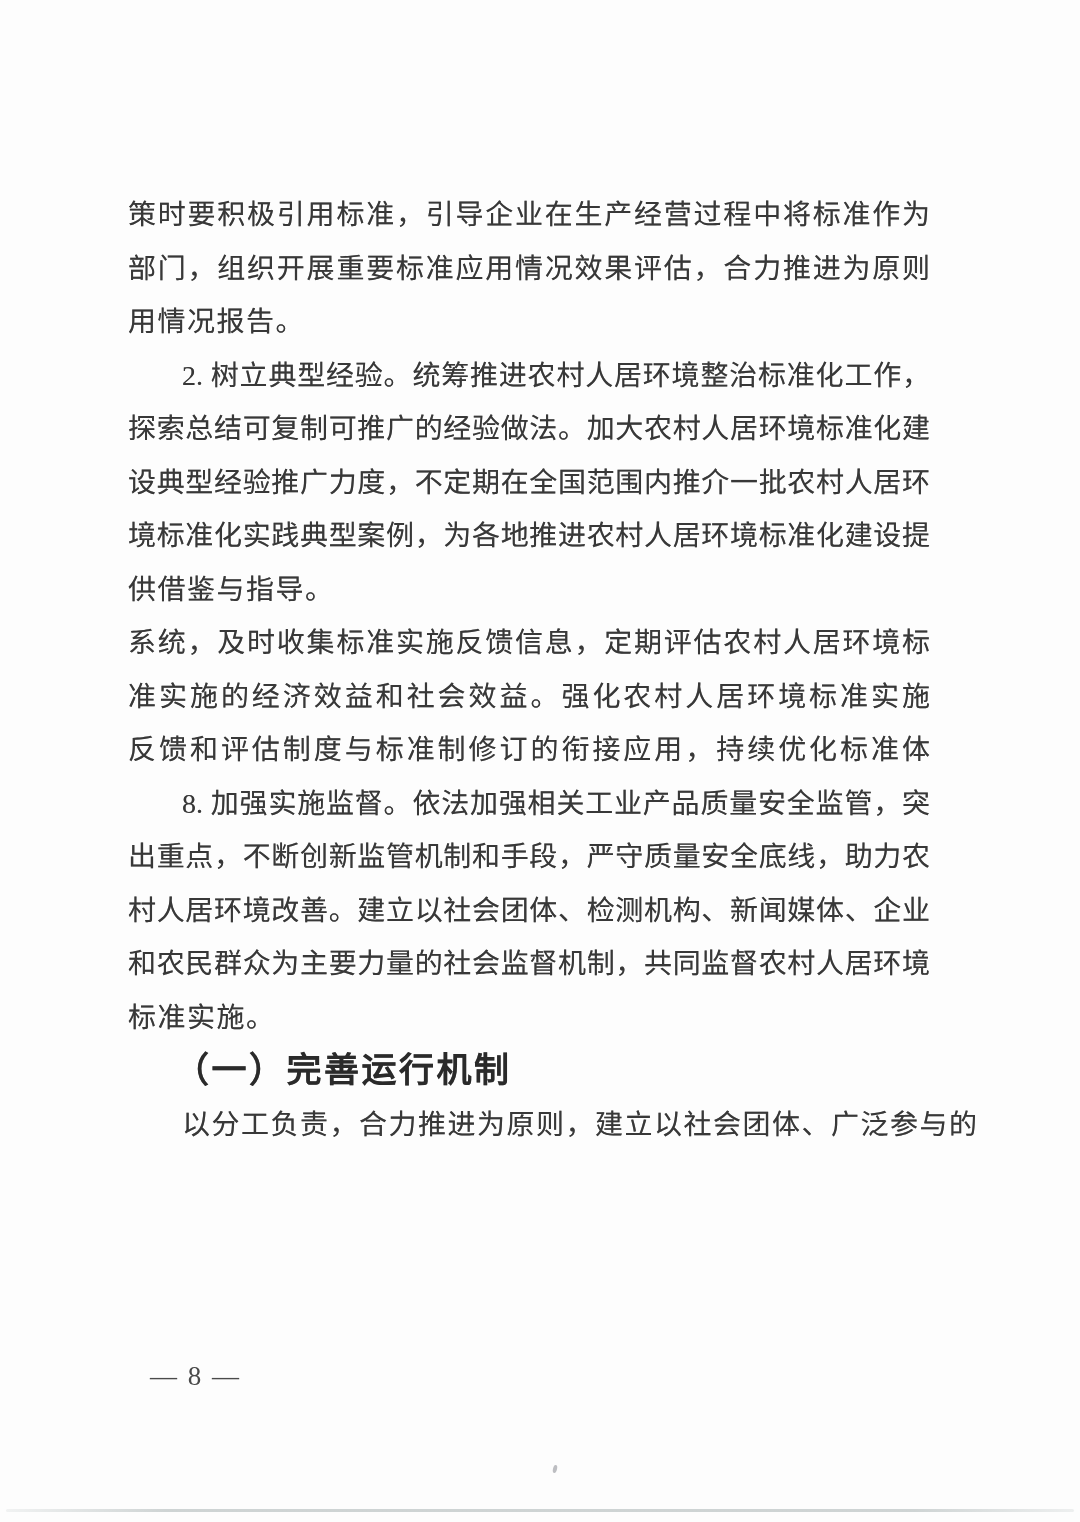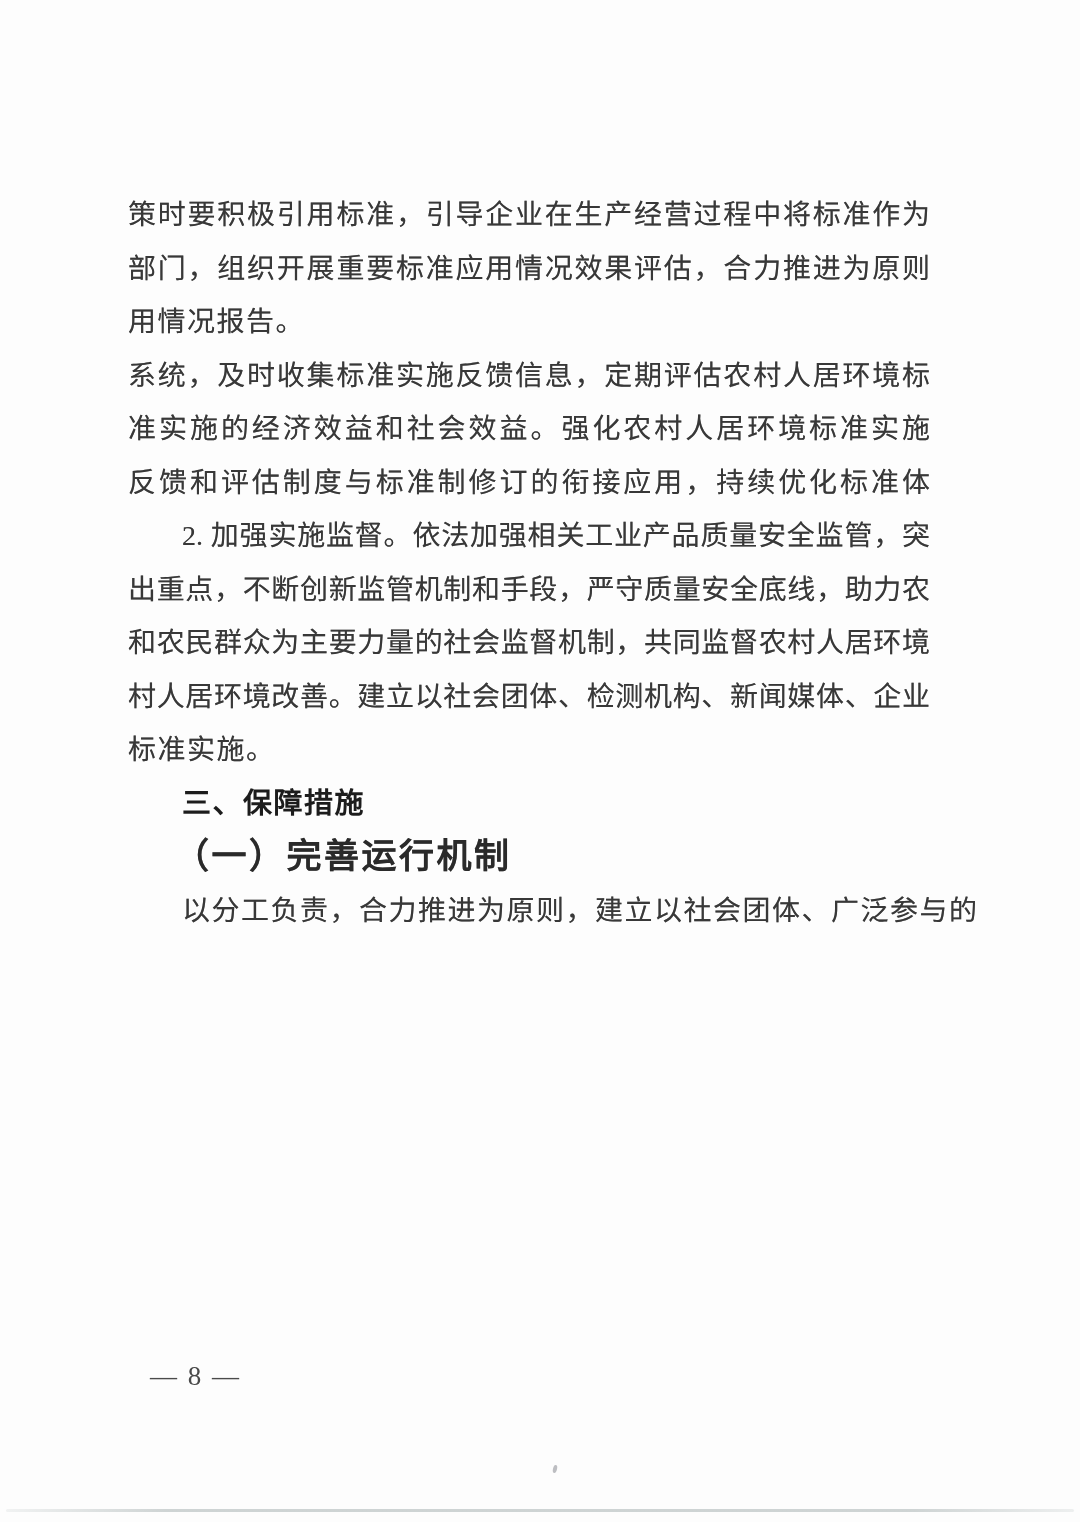--- a/index.html
+++ b/index.html
@@ -103,38 +103,42 @@
 
 <div class="page">
   <div class="text-block">
 
     <div class="para">
       <div class="line jl">策时要积极引用标准，引导企业在生产经营过程中将标准作为</div>
       <div class="line jl">部门，组织开展重要标准应用情况效果评估，合力推进为原则</div>
       <div class="line sl">用情况报告。</div>
     </div>
 
+    <div class="para">
+      <div class="line jl ind">2. 树立典型经验。统筹推进农村人居环境整治标准化工作，</div>
+      <div class="line jl">探索总结可复制可推广的经验做法。加大农村人居环境标准化建</div>
+      <div class="line jl">设典型经验推广力度，不定期在全国范围内推介一批农村人居环</div>
+      <div class="line jl">境标准化实践典型案例，为各地推进农村人居环境标准化建设提</div>
+      <div class="line sl">供借鉴与指导。</div>
+    </div>
 
     <div class="para">
       <div class="line jl">系统，及时收集标准实施反馈信息，定期评估农村人居环境标</div>
       <div class="line jl">准实施的经济效益和社会效益。强化农村人居环境标准实施</div>
       <div class="line jl">反馈和评估制度与标准制修订的衔接应用，持续优化标准体</div>
     </div>
 
     <div class="para">
-      <div class="line jl ind">2. 加强实施监督。依法加强相关工业产品质量安全监管，突</div>
+      <div class="line jl ind">8. 加强实施监督。依法加强相关工业产品质量安全监管，突</div>
       <div class="line jl">出重点，不断创新监管机制和手段，严守质量安全底线，助力农</div>
+      <div class="line jl">村人居环境改善。建立以社会团体、检测机构、新闻媒体、企业</div>
       <div class="line jl">和农民群众为主要力量的社会监督机制，共同监督农村人居环境</div>
-      <div class="line jl">村人居环境改善。建立以社会团体、检测机构、新闻媒体、企业</div>
       <div class="line sl">标准实施。</div>
     </div>
 
-    <div class="para">
-      <div class="line hd ind">三、保障措施</div>
-    </div>
 
     <div class="para">
       <div class="line shd">（一）完善运行机制</div>
     </div>
 
     <div class="para">
       <div class="line sl ind">以分工负责，合力推进为原则，建立以社会团体、广泛参与的</div>
     </div>
 
   </div>

